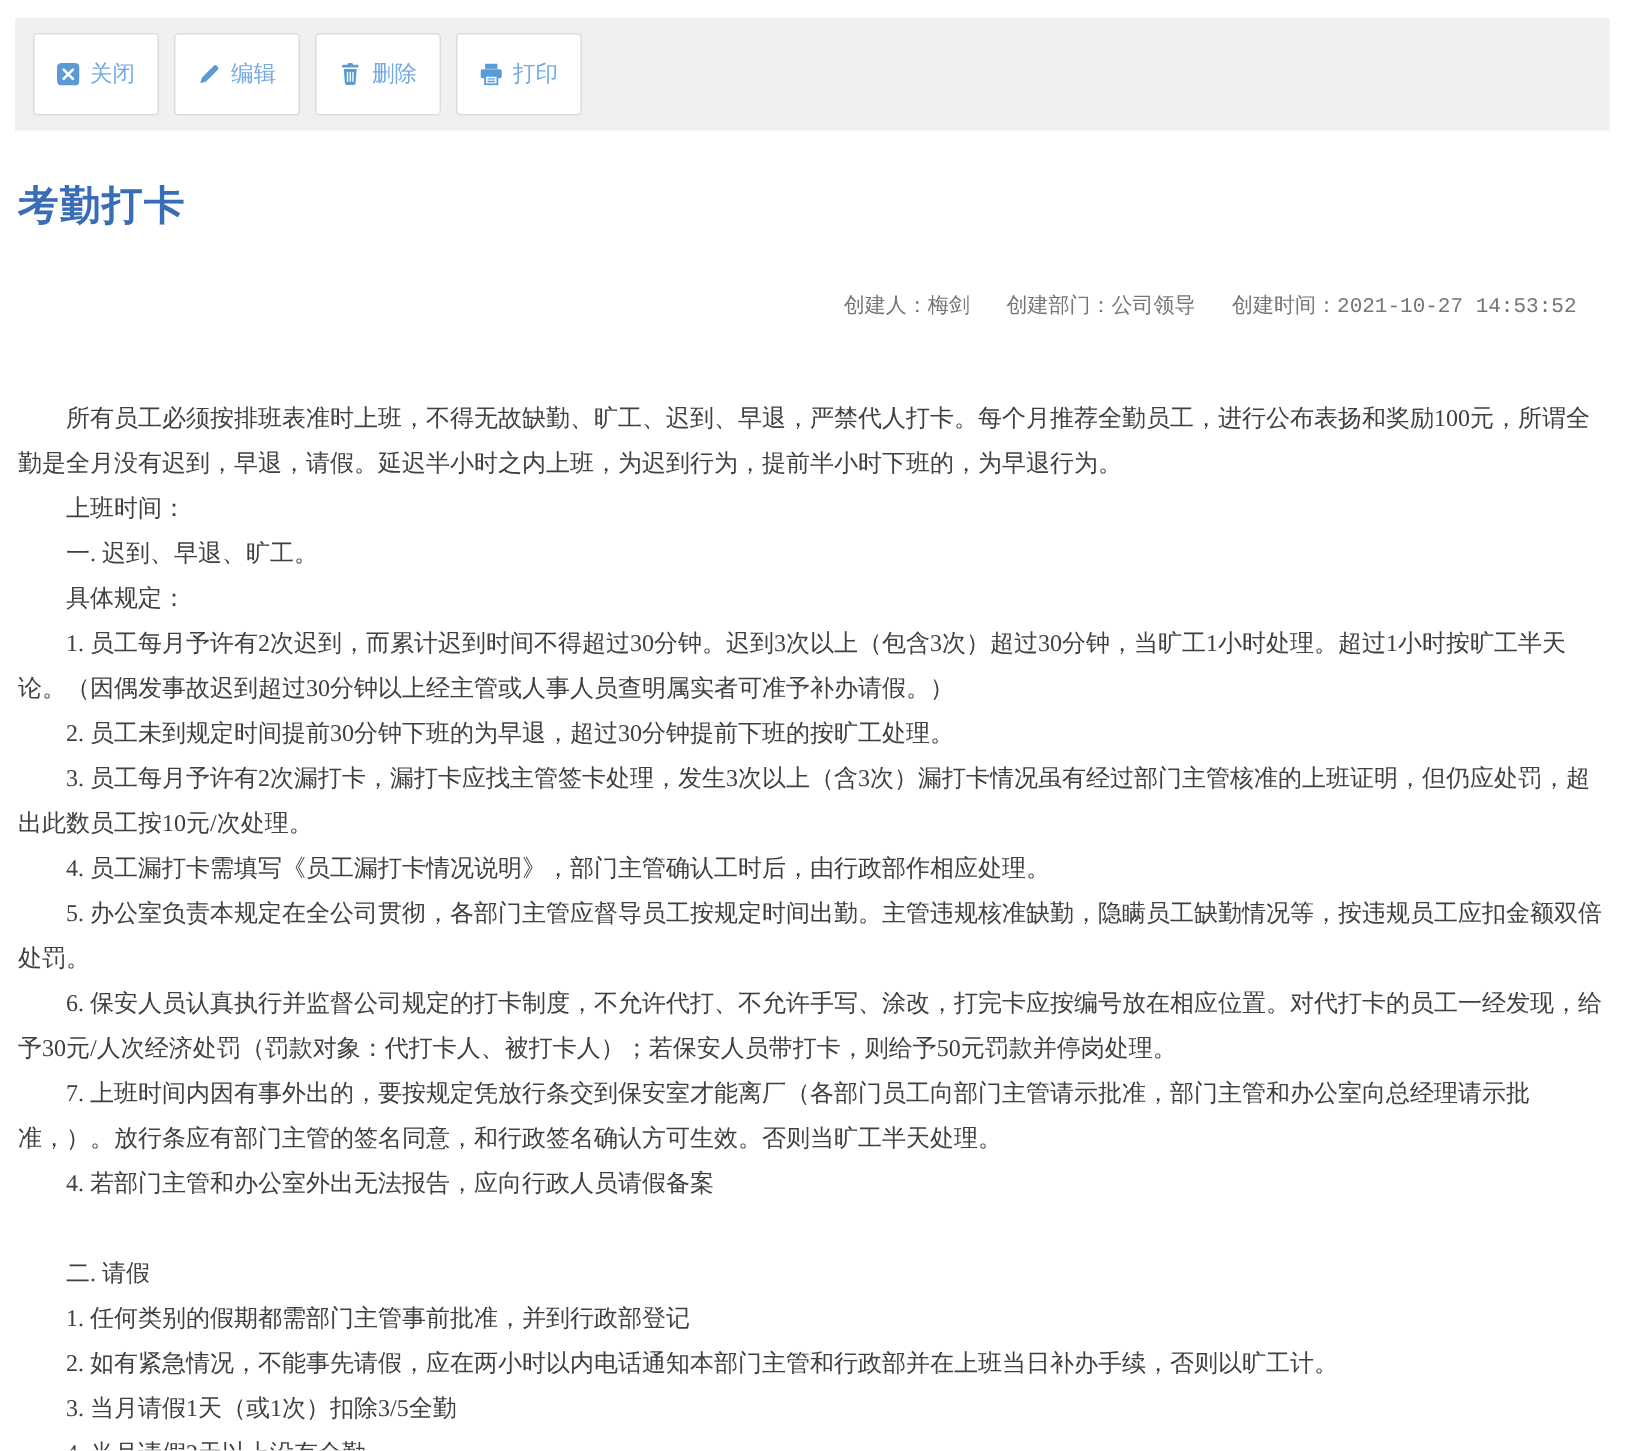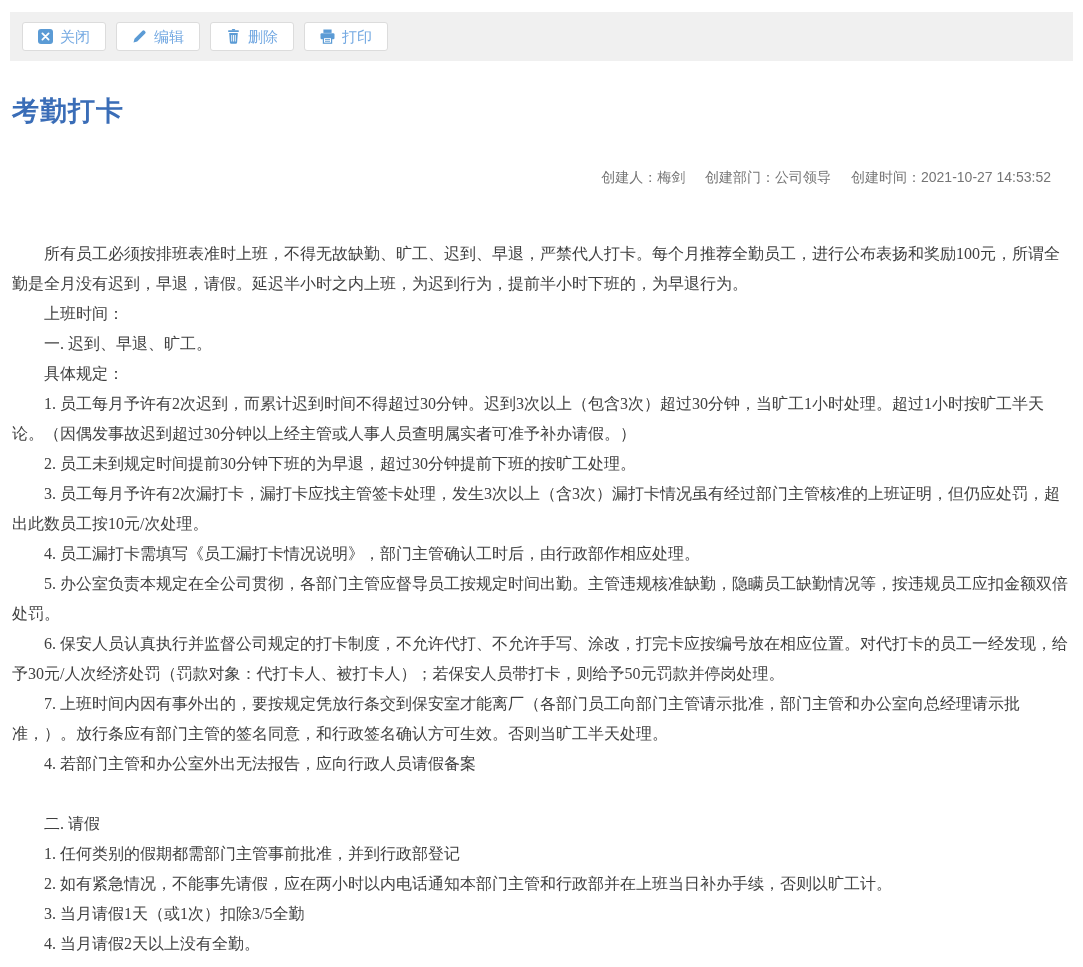--- a/index.html
+++ b/index.html
@@ -15,21 +15,21 @@
     gap: 10px;
     align-items: center;
   }
   .tb-btn {
     display: inline-flex;
     align-items: center;
     gap: 7px;
     background: #ffffff;
     border: 1px solid #dcdcdc;
     border-radius: 3px;
-    padding: 6px 15px;
+    padding: 19px 15px;
     font-size: 15px;
     color: #74a9e2;
     cursor: pointer;
     line-height: 1;
   }
   .tb-btn svg { display: block; }
 
   
   .doc { padding: 0 12px; }
   .doc-title {
@@ -39,20 +39,21 @@
     font-weight: bold;
     margin-top: 32px;
     letter-spacing: 1px;
   }
   .doc-meta {
     text-align: right;
     color: #757575;
     font-size: 14px;
     margin-top: 40px;
     padding-right: 20px;
+    font-family: Liberation Mono, monospace;
   }
   .doc-meta .pair { margin-left: 16px; }
   .doc-meta .pair:first-child { margin-left: 0; }
 
   .doc-body {
     margin-top: 52px;
     color: #404040;
     font-size: 16px;
     line-height: 30px;
   }

